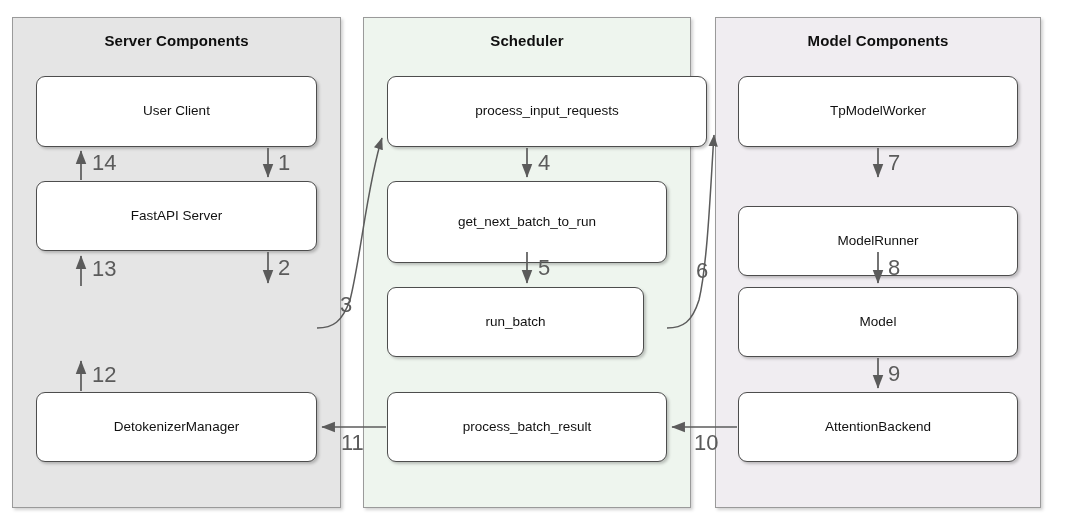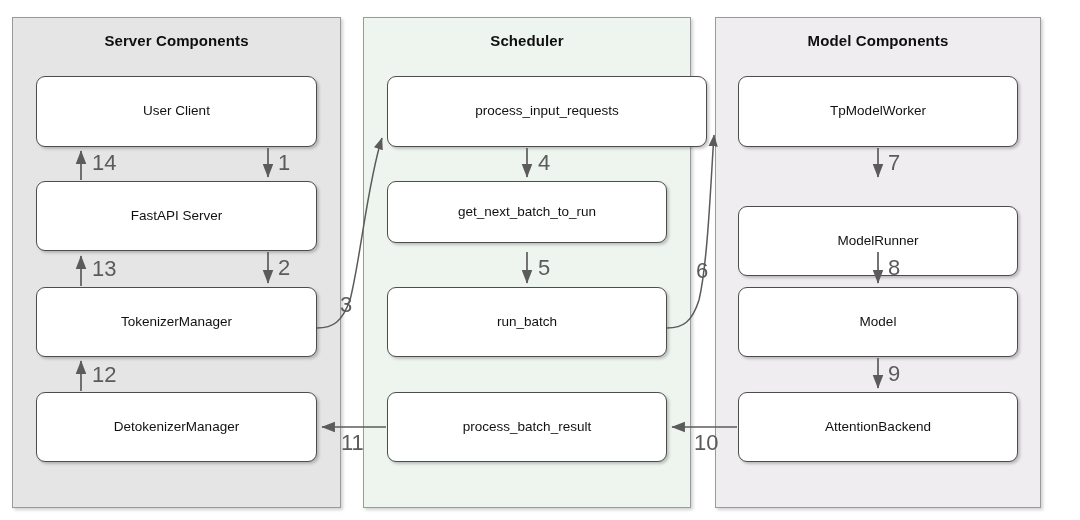--- a/index.html
+++ b/index.html
@@ -78,41 +78,38 @@
   </div>
 
   <div class="node" style="left:36px; top:76px; width:281px; height:71px;">
     <span class="node-label">User Client</span>
   </div>
 
   <div class="node" style="left:36px; top:181px; width:281px; height:70px;">
     <span class="node-label">FastAPI Server</span>
   </div>
 
-  <div class="node" style="left:36px; top:287px; width:281px; height:70px;">
-    <span class="node-label">TokenizerManager</span>
-  </div>
 
   <div class="node" style="left:36px; top:392px; width:281px; height:70px;">
     <span class="node-label">DetokenizerManager</span>
   </div>
 
   <div class="panel" style="left:363px; top:17px; width:328px; height:491px; background:#eef5ee;">
     <div class="panel-title">Scheduler</div>
   </div>
 
   <div class="node" style="left:387px; top:76px; width:320px; height:71px;">
     <span class="node-label">process_input_requests</span>
   </div>
 
-  <div class="node" style="left:387px; top:181px; width:280px; height:62px;">
+  <div class="node" style="left:387px; top:181px; width:280px; height:82px;">
     <span class="node-label">get_next_batch_to_run</span>
   </div>
 
-  <div class="node" style="left:387px; top:287px; width:280px; height:70px;">
+  <div class="node" style="left:387px; top:287px; width:257px; height:70px;">
     <span class="node-label">run_batch</span>
   </div>
 
   <div class="node" style="left:387px; top:392px; width:280px; height:70px;">
     <span class="node-label">process_batch_result</span>
   </div>
 
   <div class="panel" style="left:715px; top:17px; width:326px; height:491px; background:#f0edf1;padding-left:28px;">
     <div class="panel-title">Model Components</div>
   </div>

